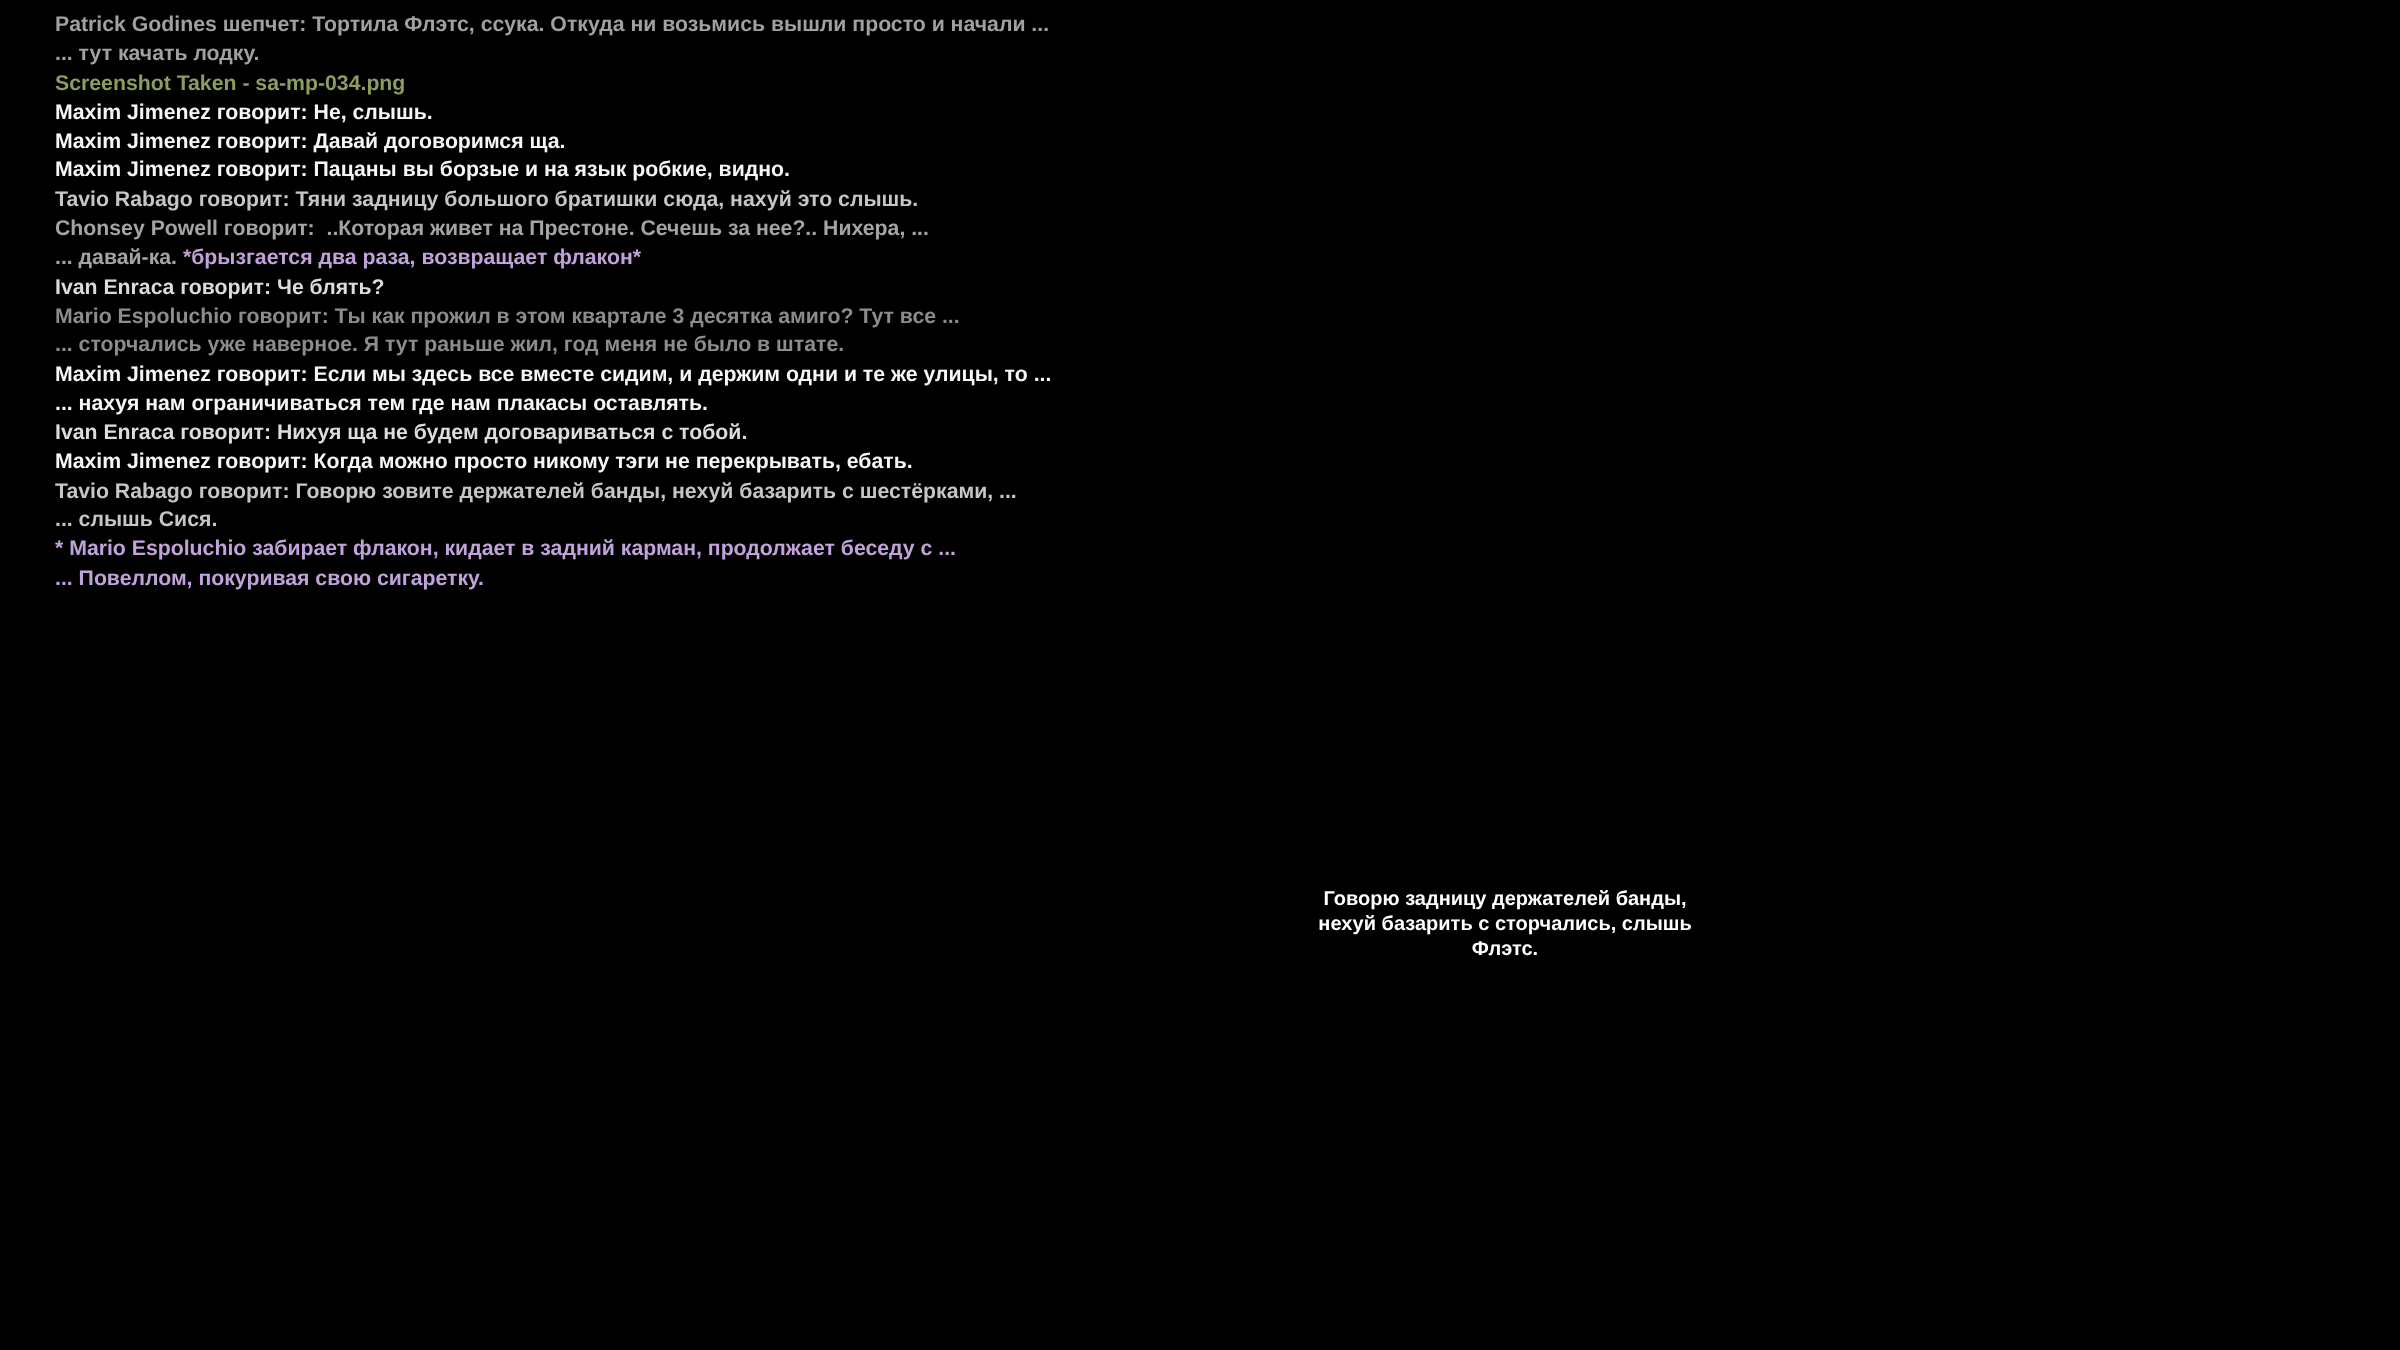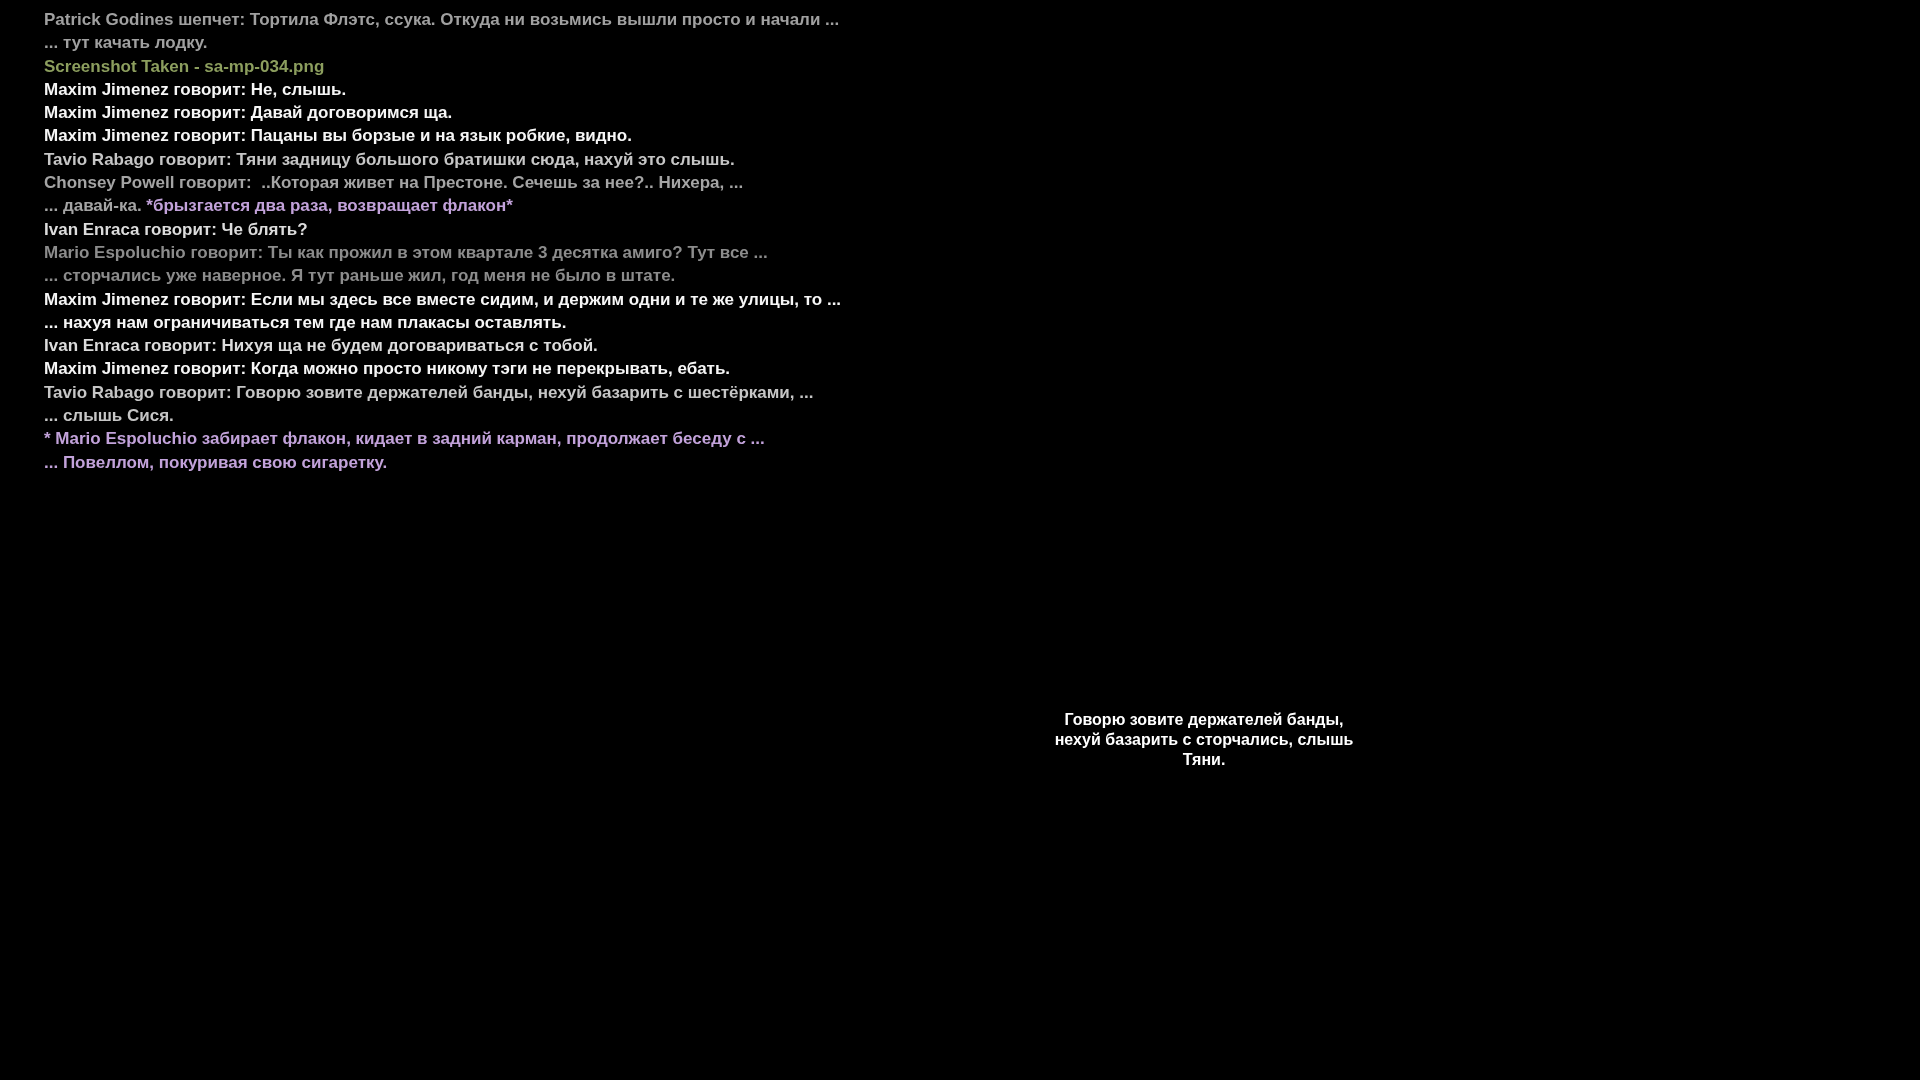--- a/index.html
+++ b/index.html
@@ -43,18 +43,18 @@
   }
 </style>
 </head>
 <body>
 
 <div class="screen">
 
   <div class="chat-log" id="chat-log"><div class="chat-line"><span class="chat-seg" style="color: rgb(160, 160, 160);">Patrick Godines шепчет: Тортила Флэтс, ссука. Откуда ни возьмись вышли просто и начали ...</span></div><div class="chat-line"><span class="chat-seg" style="color: rgb(160, 160, 160);">... тут качать лодку.</span></div><div class="chat-line"><span class="chat-seg" style="color: rgb(140, 158, 94);">Screenshot Taken - sa-mp-034.png</span></div><div class="chat-line"><span class="chat-seg" style="color: rgb(246, 246, 246);">Maxim Jimenez говорит: Не, слышь.</span></div><div class="chat-line"><span class="chat-seg" style="color: rgb(246, 246, 246);">Maxim Jimenez говорит: Давай договоримся ща.</span></div><div class="chat-line"><span class="chat-seg" style="color: rgb(246, 246, 246);">Maxim Jimenez говорит: Пацаны вы борзые и на язык робкие, видно.</span></div><div class="chat-line"><span class="chat-seg" style="color: rgb(198, 198, 198);">Tavio Rabago говорит: Тяни задницу большого братишки сюда, нахуй это слышь.</span></div><div class="chat-line"><span class="chat-seg" style="color: rgb(164, 164, 164);">Chonsey Powell говорит:  ..Которая живет на Престоне. Сечешь за нее?.. Нихера, ...</span></div><div class="chat-line"><span class="chat-seg" style="color: rgb(164, 164, 164);">... давай-ка. </span><span class="chat-seg" style="color: rgb(194, 162, 218);">*брызгается два раза, возвращает флакон*</span></div><div class="chat-line"><span class="chat-seg" style="color: rgb(220, 220, 220);">Ivan Enraca говорит: Че блять?</span></div><div class="chat-line"><span class="chat-seg" style="color: rgb(140, 140, 140);">Mario Espoluchio говорит: Ты как прожил в этом квартале 3 десятка амиго? Тут все ...</span></div><div class="chat-line"><span class="chat-seg" style="color: rgb(140, 140, 140);">... сторчались уже наверное. Я тут раньше жил, год меня не было в штате.</span></div><div class="chat-line"><span class="chat-seg" style="color: rgb(246, 246, 246);">Maxim Jimenez говорит: Если мы здесь все вместе сидим, и держим одни и те же улицы, то ...</span></div><div class="chat-line"><span class="chat-seg" style="color: rgb(246, 246, 246);">... нахуя нам ограничиваться тем где нам плакасы оставлять.</span></div><div class="chat-line"><span class="chat-seg" style="color: rgb(220, 220, 220);">Ivan Enraca говорит: Нихуя ща не будем договариваться с тобой.</span></div><div class="chat-line"><span class="chat-seg" style="color: rgb(246, 246, 246);">Maxim Jimenez говорит: Когда можно просто никому тэги не перекрывать, ебать.</span></div><div class="chat-line"><span class="chat-seg" style="color: rgb(198, 198, 198);">Tavio Rabago говорит: Говорю зовите держателей банды, нехуй базарить с шестёрками, ...</span></div><div class="chat-line"><span class="chat-seg" style="color: rgb(198, 198, 198);">... слышь Сися.</span></div><div class="chat-line"><span class="chat-seg" style="color: rgb(194, 162, 218);">* Mario Espoluchio забирает флакон, кидает в задний карман, продолжает беседу с ...</span></div><div class="chat-line"><span class="chat-seg" style="color: rgb(194, 162, 218);">... Повеллом, покуривая свою сигаретку.</span></div></div>
 
   <div class="speech-bubble">
-    <div>Говорю зовите держателей банды,</div>
+    <div>Говорю задницу держателей банды,</div>
     <div>нехуй базарить с сторчались, слышь</div>
-    <div>Тяни.</div>
+    <div>Флэтс.</div>
   </div>
 
 </div>
 
 </body></html>

